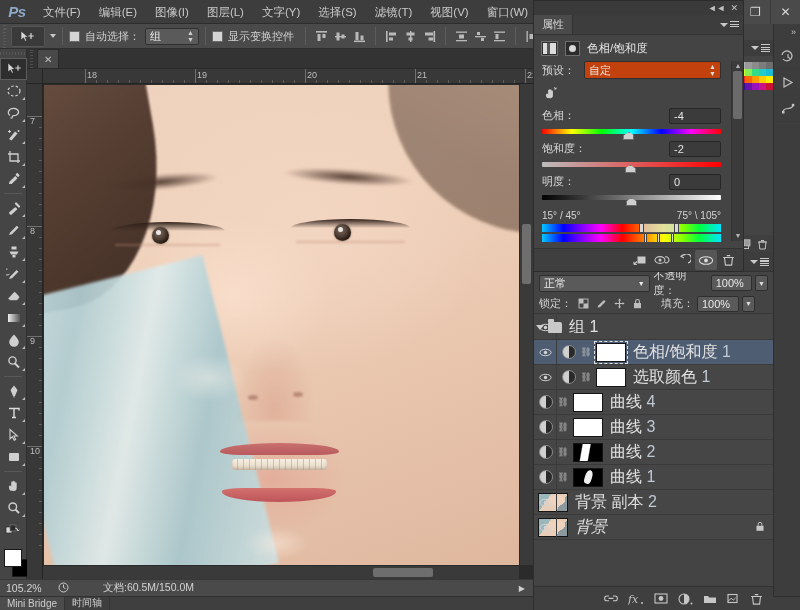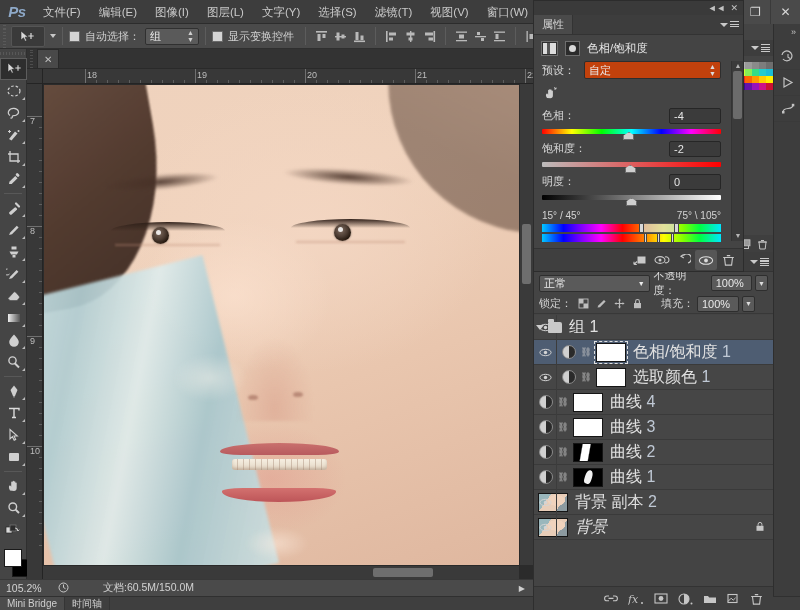--- a/index.html
+++ b/index.html
@@ -192,21 +192,21 @@
   .zoomfield { width:58px; padding-left:6px; }
   .docinfo { margin-left:34px; }
   .sb-arrow { margin-left:auto; margin-right:8px; font-size:8px; color:#cfcfcf; }
 
   .bottombar {
     position:absolute; left:0; bottom:0; width:800px; height:14px;
     background:#3f3f3f; border-top:1px solid #303030; display:flex; align-items:center;
   }
   .bb-tab { height:14px; line-height:14px; padding:0 7px; font-size:10px; color:#cfcfcf;
             background:#4c4c4c; border-right:1px solid #353535; }
-  .bb-tab.plain { background:transparent; }
+  .bb-tab.plain { background:transparent;font-family:Liberation Mono, monospace; }
 
   
   .rightdock { position:absolute; right:0; top:24px; width:267px; bottom:14px; background:#444444; }
 
   
   .propspanel {
     position:absolute; left:533px; top:0px; width:211px; height:272px;
     background:#444444; border:1px solid #2c2c2c; z-index:20;
   }
   .pp-titlebar { height:14px; background:#3a3a3a; display:flex; align-items:center; justify-content:flex-end; gap:5px; padding-right:5px;}

